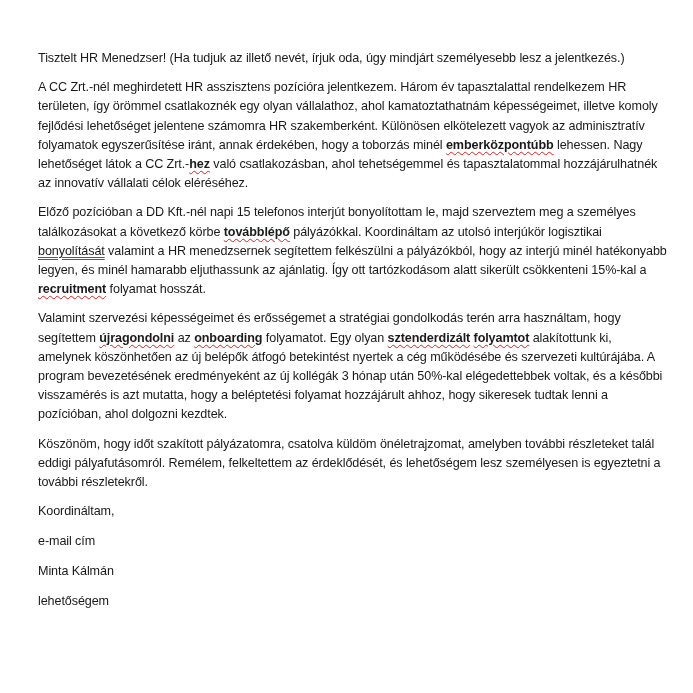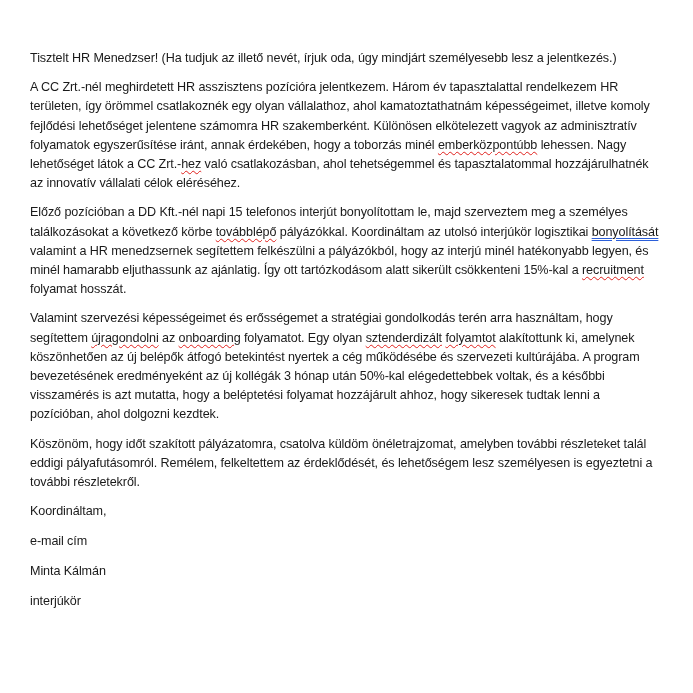--- a/index.html
+++ b/index.html
@@ -1,25 +1,25 @@
 <!DOCTYPE html>
 <html><head>
 <meta charset="utf-8">
 <style>
   html, body { margin: 0; padding: 0; background: #ffffff; }
   body { width: 693px; height: 693px; overflow: hidden; position: relative; }
   .page {
-    position: absolute; left: 30px; top: 49px; width: 630px;
+    position: absolute; left: 38px; top: 49px; width: 630px;
     font-family: "Liberation Sans", sans-serif;
     font-size: 12.6px; line-height: 19.2px; color: #1a1a1a;
     letter-spacing: -0.1px;
   }
   .page p { margin: 0 0 10px 0; }
   .page p.sig { margin: 0 0 10.6px 0; }
-  .sp { text-decoration: underline wavy #e0201c; text-decoration-thickness: 1px; text-underline-offset: 2px; }
+  .sp { text-decoration: underline wavy #e0201c; text-decoration-thickness: 1px; text-underline-offset: 2px; font-weight: bold; }
   .gr { text-decoration: underline double #2b5fd9; text-decoration-thickness: 1px; text-underline-offset: 2px; }
 </style>
 </head>
 <body>
 
 <div class="page">
   <p>Tisztelt HR Menedzser! (Ha tudjuk az illető nevét, írjuk oda, úgy mindjárt személyesebb lesz a jelentkezés.)</p>
 
   <p>
     <span>A CC Zrt.-nél meghirdetett HR asszisztens pozícióra jelentkezem. Három év tapasztalattal rendelkezem HR területen, így örömmel csatlakoznék egy olyan vállalathoz, ahol kamatoztathatnám képességeimet, illetve komoly fejlődési lehetőséget jelentene számomra HR szakemberként. Különösen elkötelezett vagyok az adminisztratív folyamatok egyszerűsítése iránt, annak érdekében, hogy a toborzás minél </span><span class="sp">emberközpontúbb</span><span> lehessen. Nagy lehetőséget látok a CC Zrt.-</span><span class="sp">hez</span><span> való csatlakozásban, ahol tehetségemmel és tapasztalatommal hozzájárulhatnék az innovatív vállalati célok eléréséhez.</span>
@@ -33,14 +33,14 @@
     <span>Valamint szervezési képességeimet és erősségemet a stratégiai gondolkodás terén arra használtam, hogy segítettem </span><span class="sp">újragondolni</span><span> az </span><span class="sp">onboarding</span><span> folyamatot. Egy olyan </span><span class="sp">sztenderdizált</span><span> </span><span class="sp">folyamtot</span><span> alakítottunk ki, amelynek köszönhetően az új belépők átfogó betekintést nyertek a cég működésébe és szervezeti kultúrájába. A program bevezetésének eredményeként az új kollégák 3 hónap után 50%-kal elégedettebbek voltak, és a későbbi visszamérés is azt mutatta, hogy a beléptetési folyamat hozzájárult ahhoz, hogy sikeresek tudtak lenni a pozícióban, ahol dolgozni kezdtek.</span>
   </p>
 
   <p>
     <span>Köszönöm, hogy időt szakított pályázatomra, csatolva küldöm önéletrajzomat, amelyben további részleteket talál eddigi pályafutásomról. Remélem, felkeltettem az érdeklődését, és lehetőségem lesz személyesen is egyeztetni a további részletekről.</span>
   </p>
 
   <p class="sig">Koordináltam,</p>
   <p class="sig">e-mail cím</p>
   <p class="sig">Minta Kálmán</p>
-  <p class="sig">interjúkör</p>
+  <p class="sig">lehetőségem</p>
 </div>
 
 </body></html>

